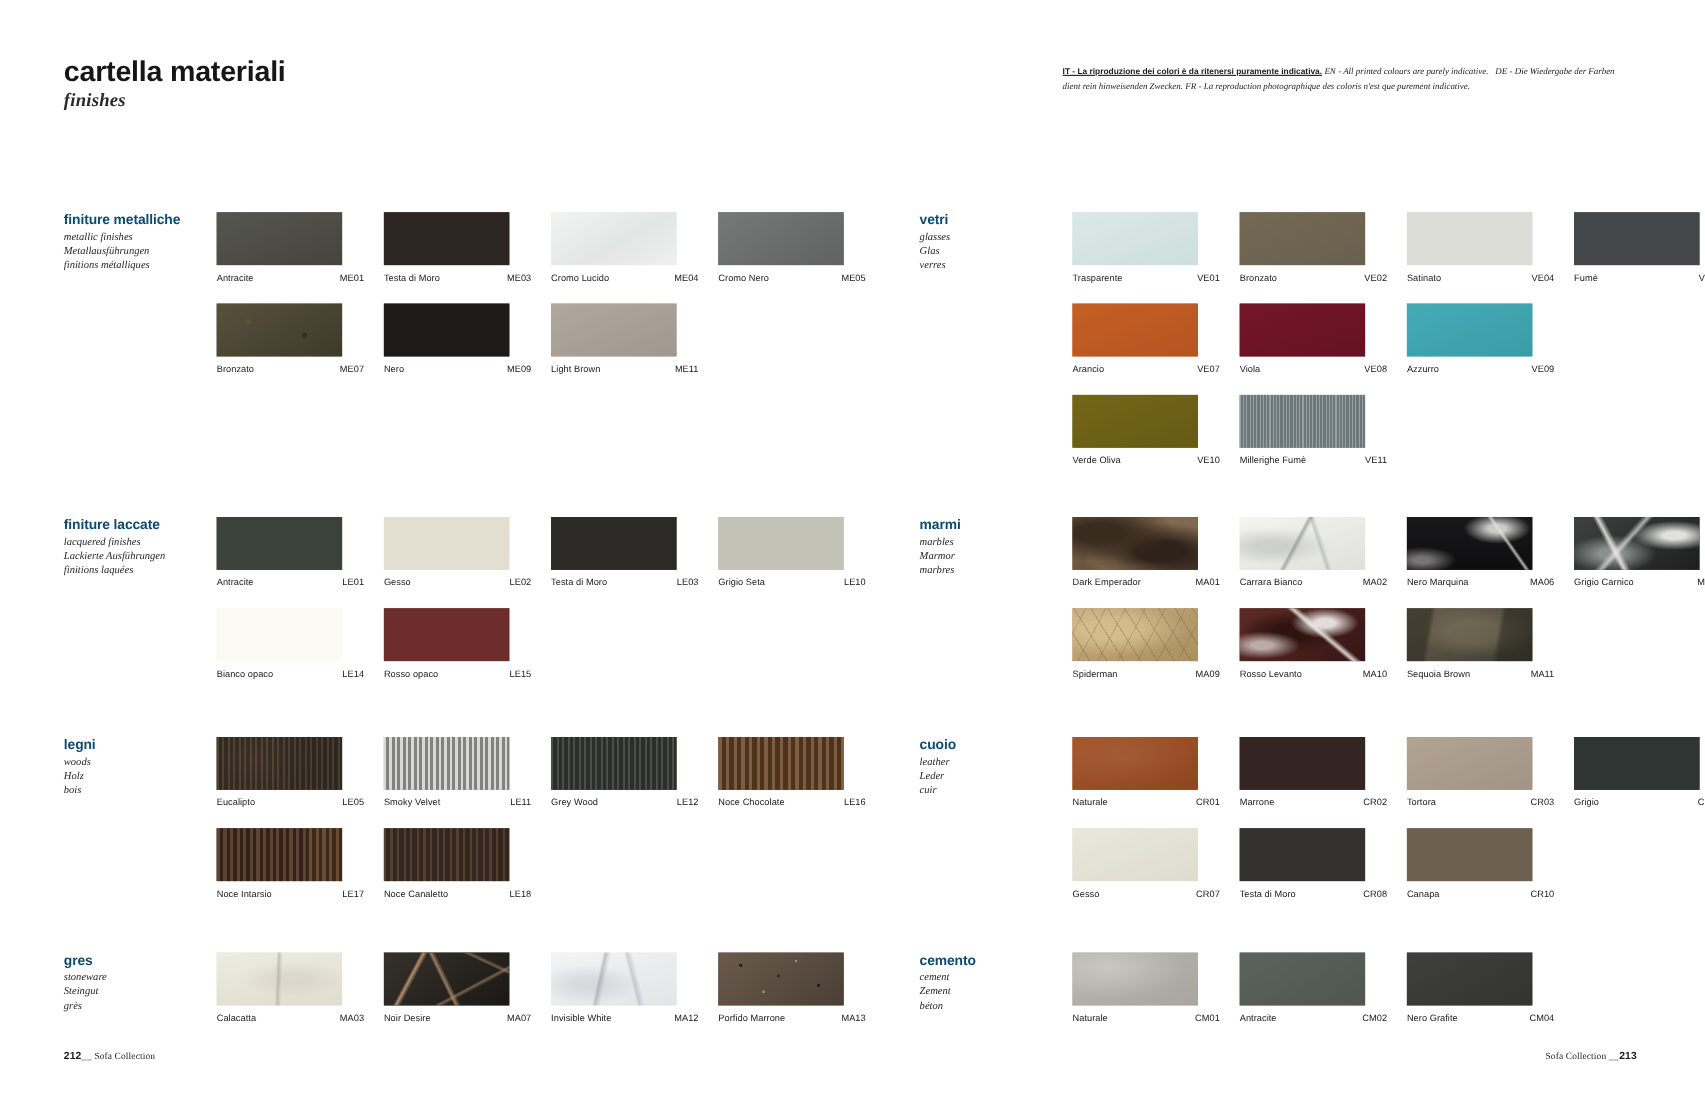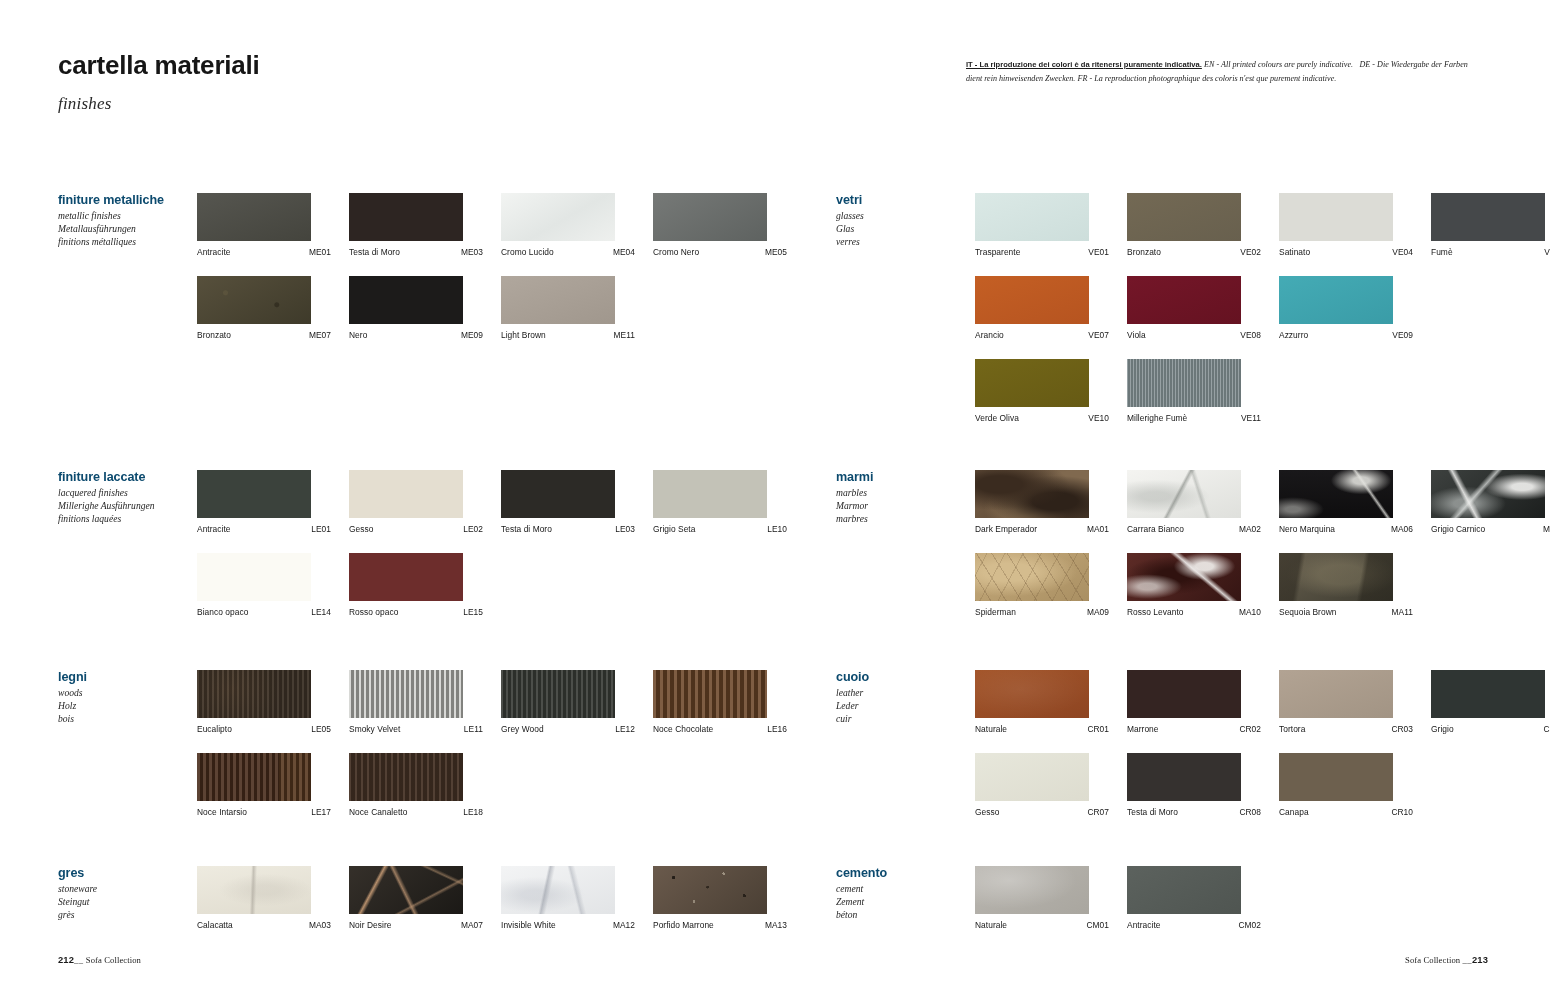--- a/index.html
+++ b/index.html
@@ -30,22 +30,23 @@
     letter-spacing: -0.2px;
     line-height: 1.05;
     color: #161616;
     margin: 0;
   }
   #catalog-subtitle {
     font-family: "Liberation Serif", serif;
     font-style: italic;
     font-size: 17px;
     color: #2a2a2a;
-    margin-top: 15px;
+    margin-top: 2px;
     letter-spacing: 0.2px;
+    font-weight: bold;
   }
 
   #disclaimer {
     position: absolute;
     left: 966px;
     top: 58px;
     width: 518px;
     font-size: 7.6px;
     line-height: 1.72;
     color: #1c1c1c;
@@ -240,21 +241,21 @@
             </div>
           </div>
         </div>
       </div>
     </div>
     <div class="section" style="top: 470px;">
       <div class="section-head">
         <div class="section-title">finiture laccate</div>
         <div class="section-alt">
           <div>lacquered finishes</div>
-          <div>Millerighe Ausführungen</div>
+          <div>Lackierte Ausführungen</div>
           <div>finitions laquées</div>
         </div>
       </div>
       <div class="swatch-grid">
         <div class="swatch-row">
           <div class="swatch-cell">
             <div class="swatch-box" style="background-color: rgb(59, 66, 60); background-image: linear-gradient(rgb(59, 66, 60), rgb(59, 66, 60));"></div>
             <div class="swatch-caption">
               <span class="swatch-name">Antracite</span>
               <span class="swatch-code">LE01</span>
@@ -629,20 +630,27 @@
             <div class="swatch-caption">
               <span class="swatch-name">Naturale</span>
               <span class="swatch-code">CM01</span>
             </div>
           </div>
           <div class="swatch-cell">
             <div class="swatch-box" style="background-color: rgb(86, 92, 88); background-image: linear-gradient(150deg, rgb(92, 98, 94), rgb(79, 85, 81));"></div>
             <div class="swatch-caption">
               <span class="swatch-name">Antracite</span>
               <span class="swatch-code">CM02</span>
+            </div>
+          </div>
+          <div class="swatch-cell">
+            <div class="swatch-box" style="background-color: rgb(58, 58, 56); background-image: linear-gradient(150deg, rgb(63, 63, 61), rgb(51, 51, 50));"></div>
+            <div class="swatch-caption">
+              <span class="swatch-name">Nero Grafite</span>
+              <span class="swatch-code">CM04</span>
             </div>
           </div>
         </div>
       </div>
     </div>
   </div>
 
 <div class="footer" id="footer-left">
   <span class="pagenum">212</span><span class="sep">__</span> <span>Sofa Collection</span>
 </div>

